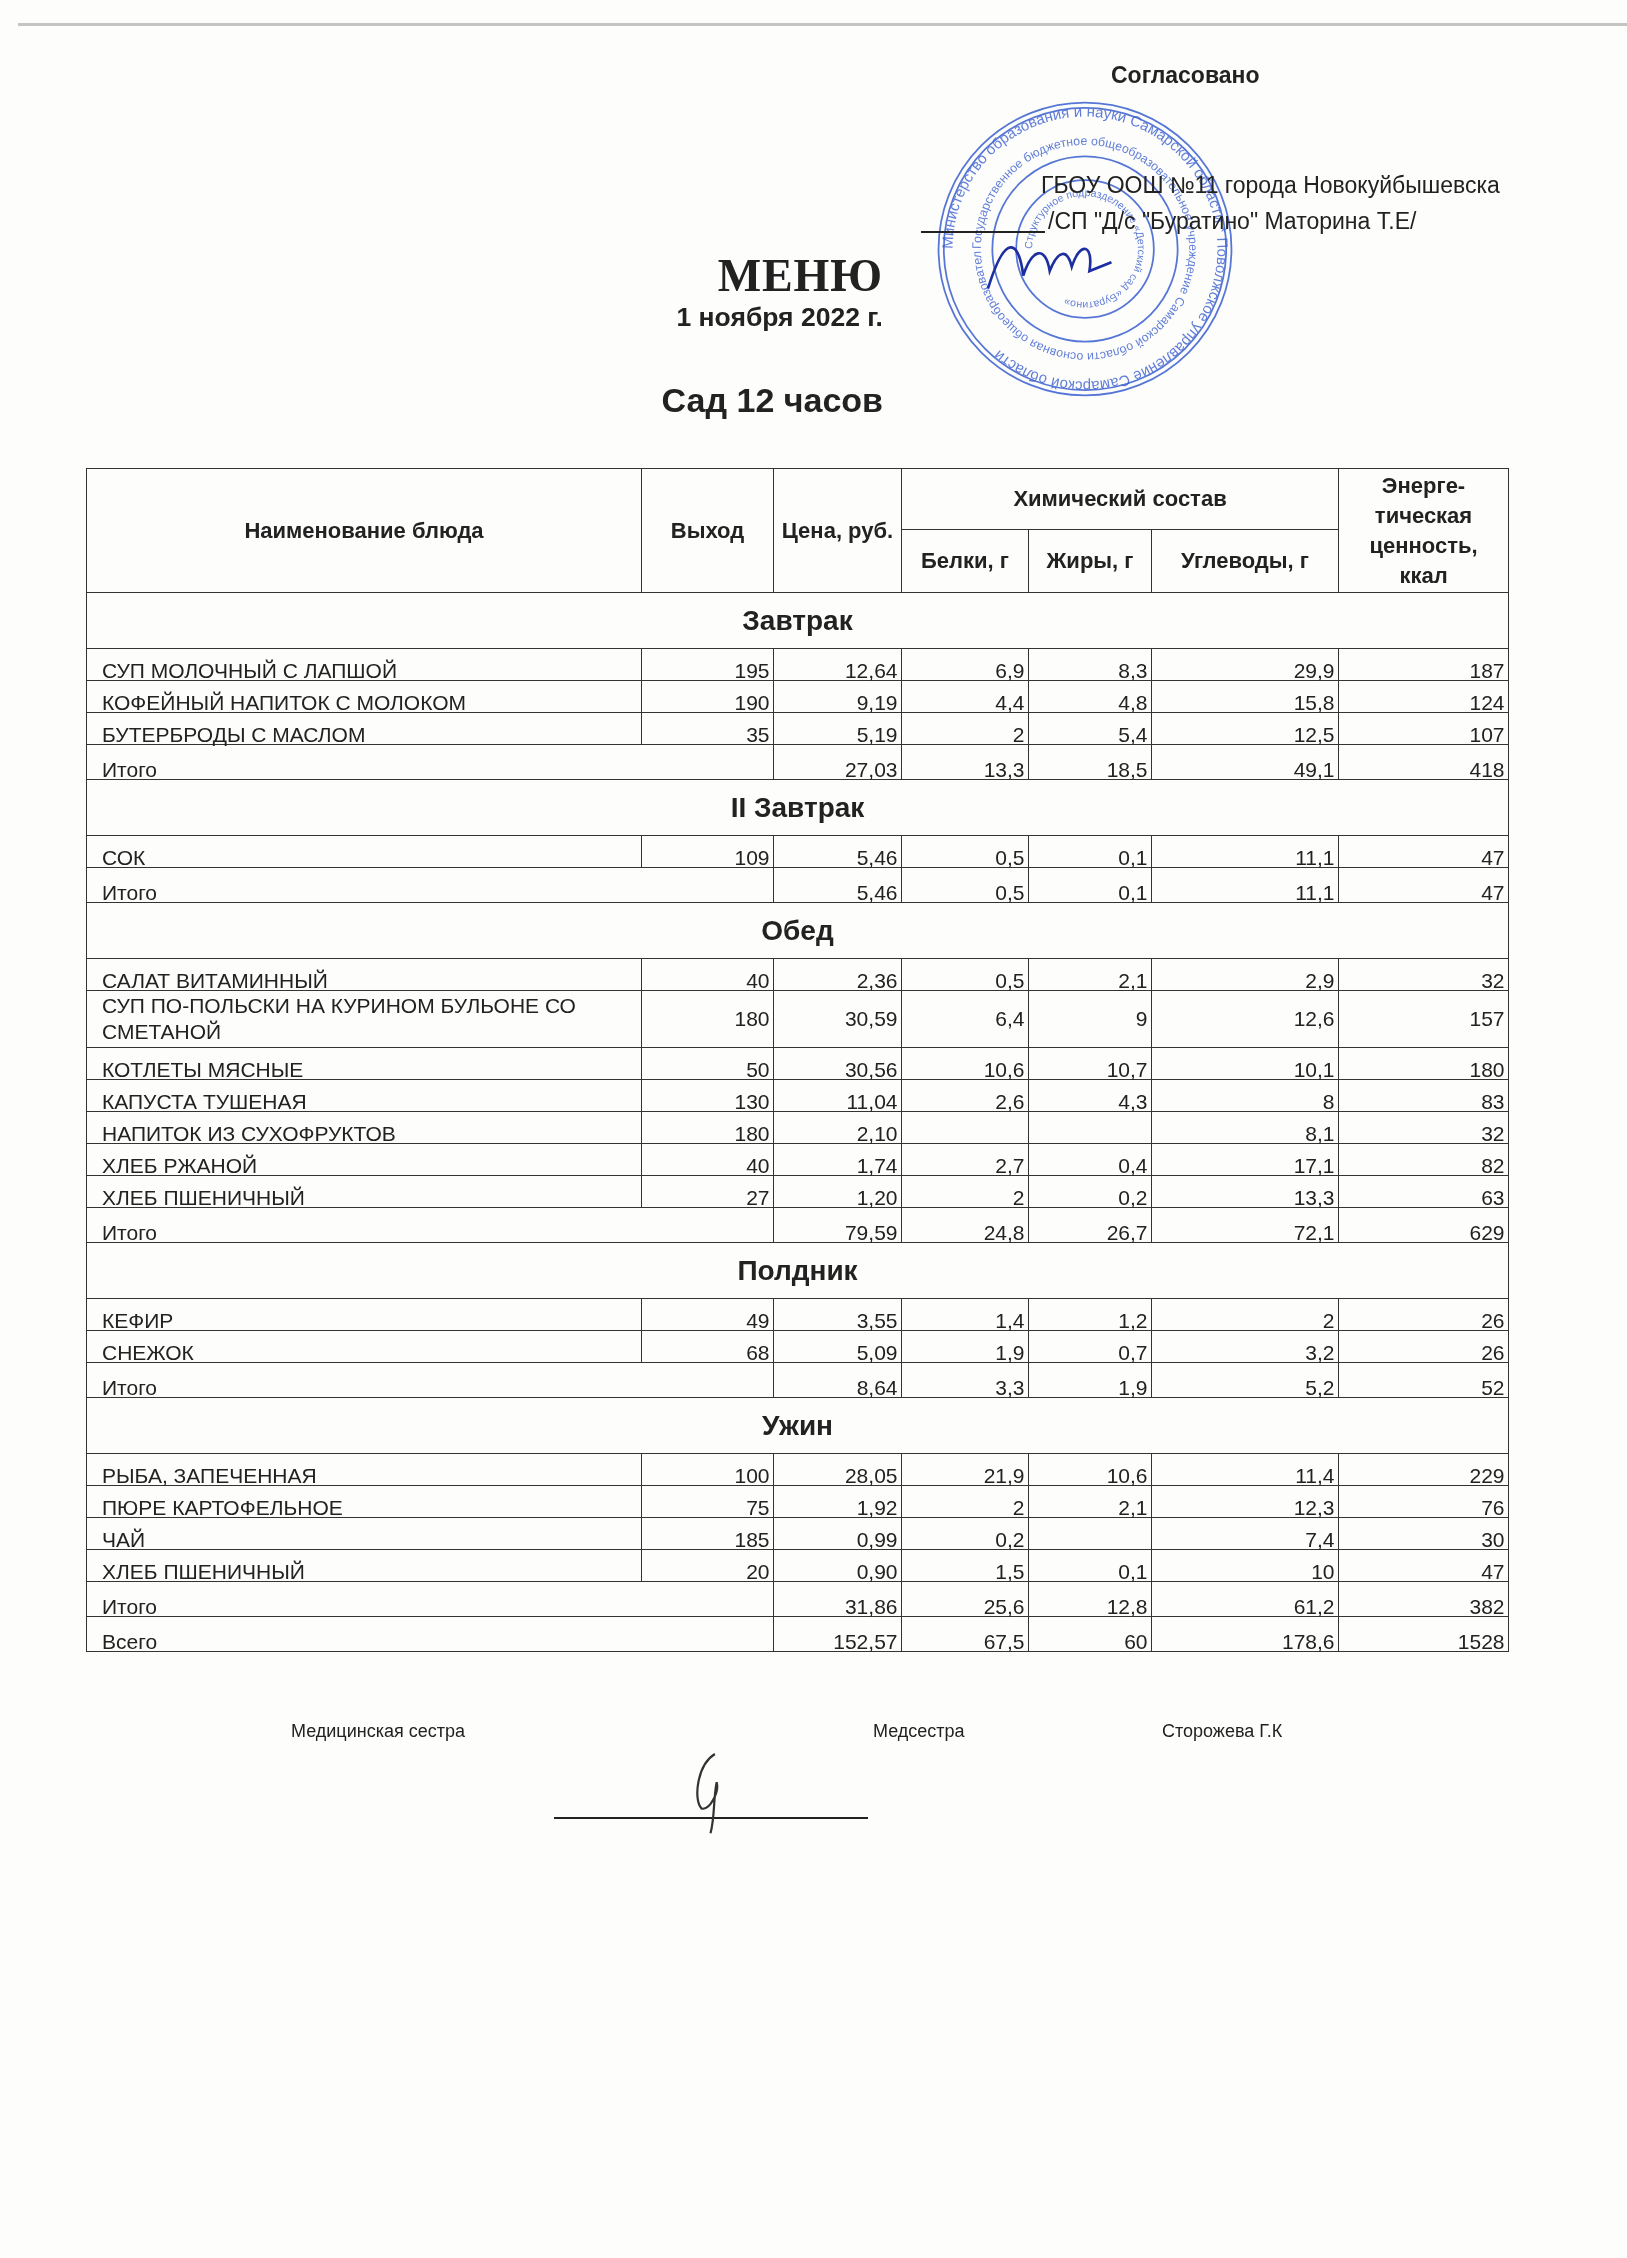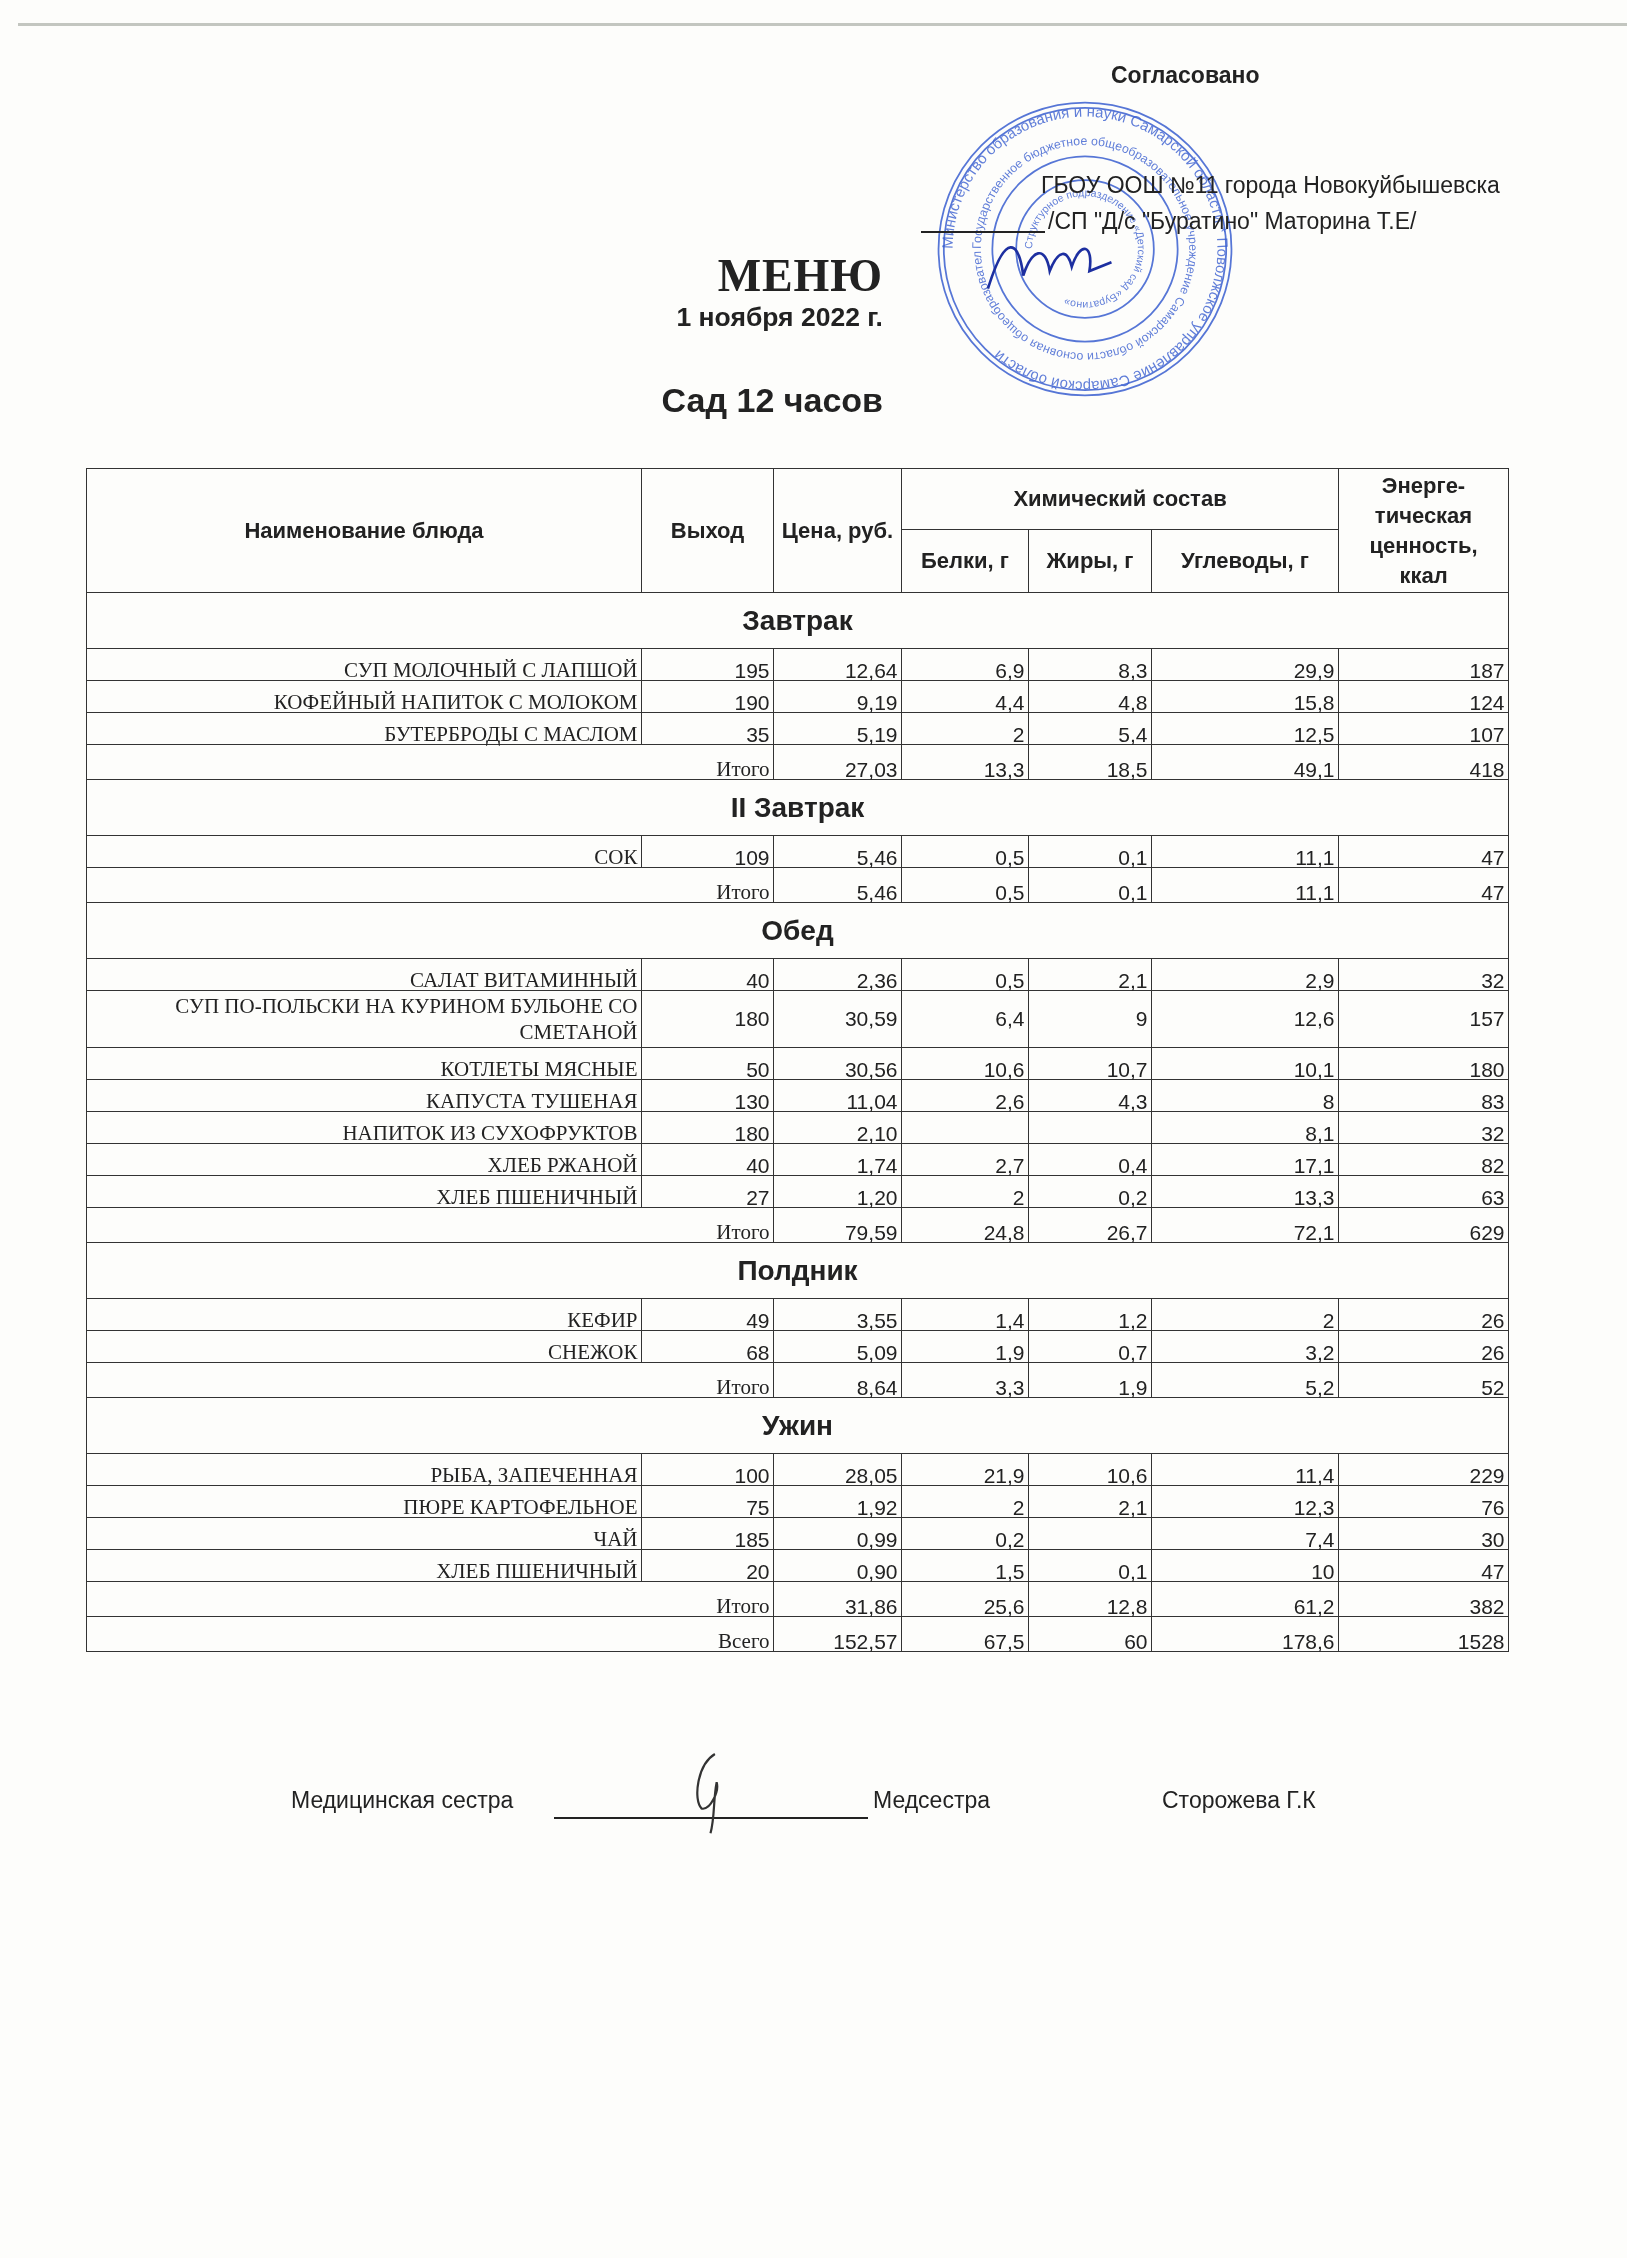--- a/index.html
+++ b/index.html
@@ -22,28 +22,28 @@
     position: absolute; left: 86px; top: 468px; width: 1422px;
     border-collapse: collapse; table-layout: fixed; font-size: 21px;
   }
   table.menu td, table.menu th { border: 1.8px solid #333; padding: 0 3.5px; }
   table.menu th { font-weight: bold; font-size: 22px; text-align: center; line-height: 30px; }
   .hdr-row1 th { height: 60px; }
   .hdr-row2 th { height: 62px; }
   .section td { text-align: center; font-weight: bold; font-size: 28px; height: 55px; border-left: 1.8px solid #333; border-right: 1.8px solid #333; }
   .item td { height: 31px; line-height: 19.4px; vertical-align: bottom; padding-bottom: 2.6px; }
   .item td.num { text-align: right; }
-  .item td.name { text-align: right; padding-left: 9px; font-family: Liberation Serif, serif; }
+  .item td.name { text-align: left; padding-left: 15px; }
   .item.tall td { height: 56px; }
   .item.tall td.name { vertical-align: middle; line-height: 26.5px; }
   .item.tall td.num { vertical-align: middle; }
   .total td { height: 34px; }
   .total td.label { border-right: 1.8px solid #333; }
 
-  .footer { position: absolute; top: 1787px; font-size: 23px; text-align: right; }
+  .footer { position: absolute; top: 1721px; font-size: 18px; text-align: right; }
   .f-label { left: 291px; }
   .f-line { position: absolute; left: 554px; top: 1817px; width: 314px; height: 1.8px; background: #222; }
   .f-role { left: 873px; }
   .f-name { left: 1162px; }
   .sig2 { position: absolute; left: 662px; top: 1747px; width: 97px; height: 88px; }
 </style>
 </head>
 <body>
 
 <div class="scan-line"></div>

